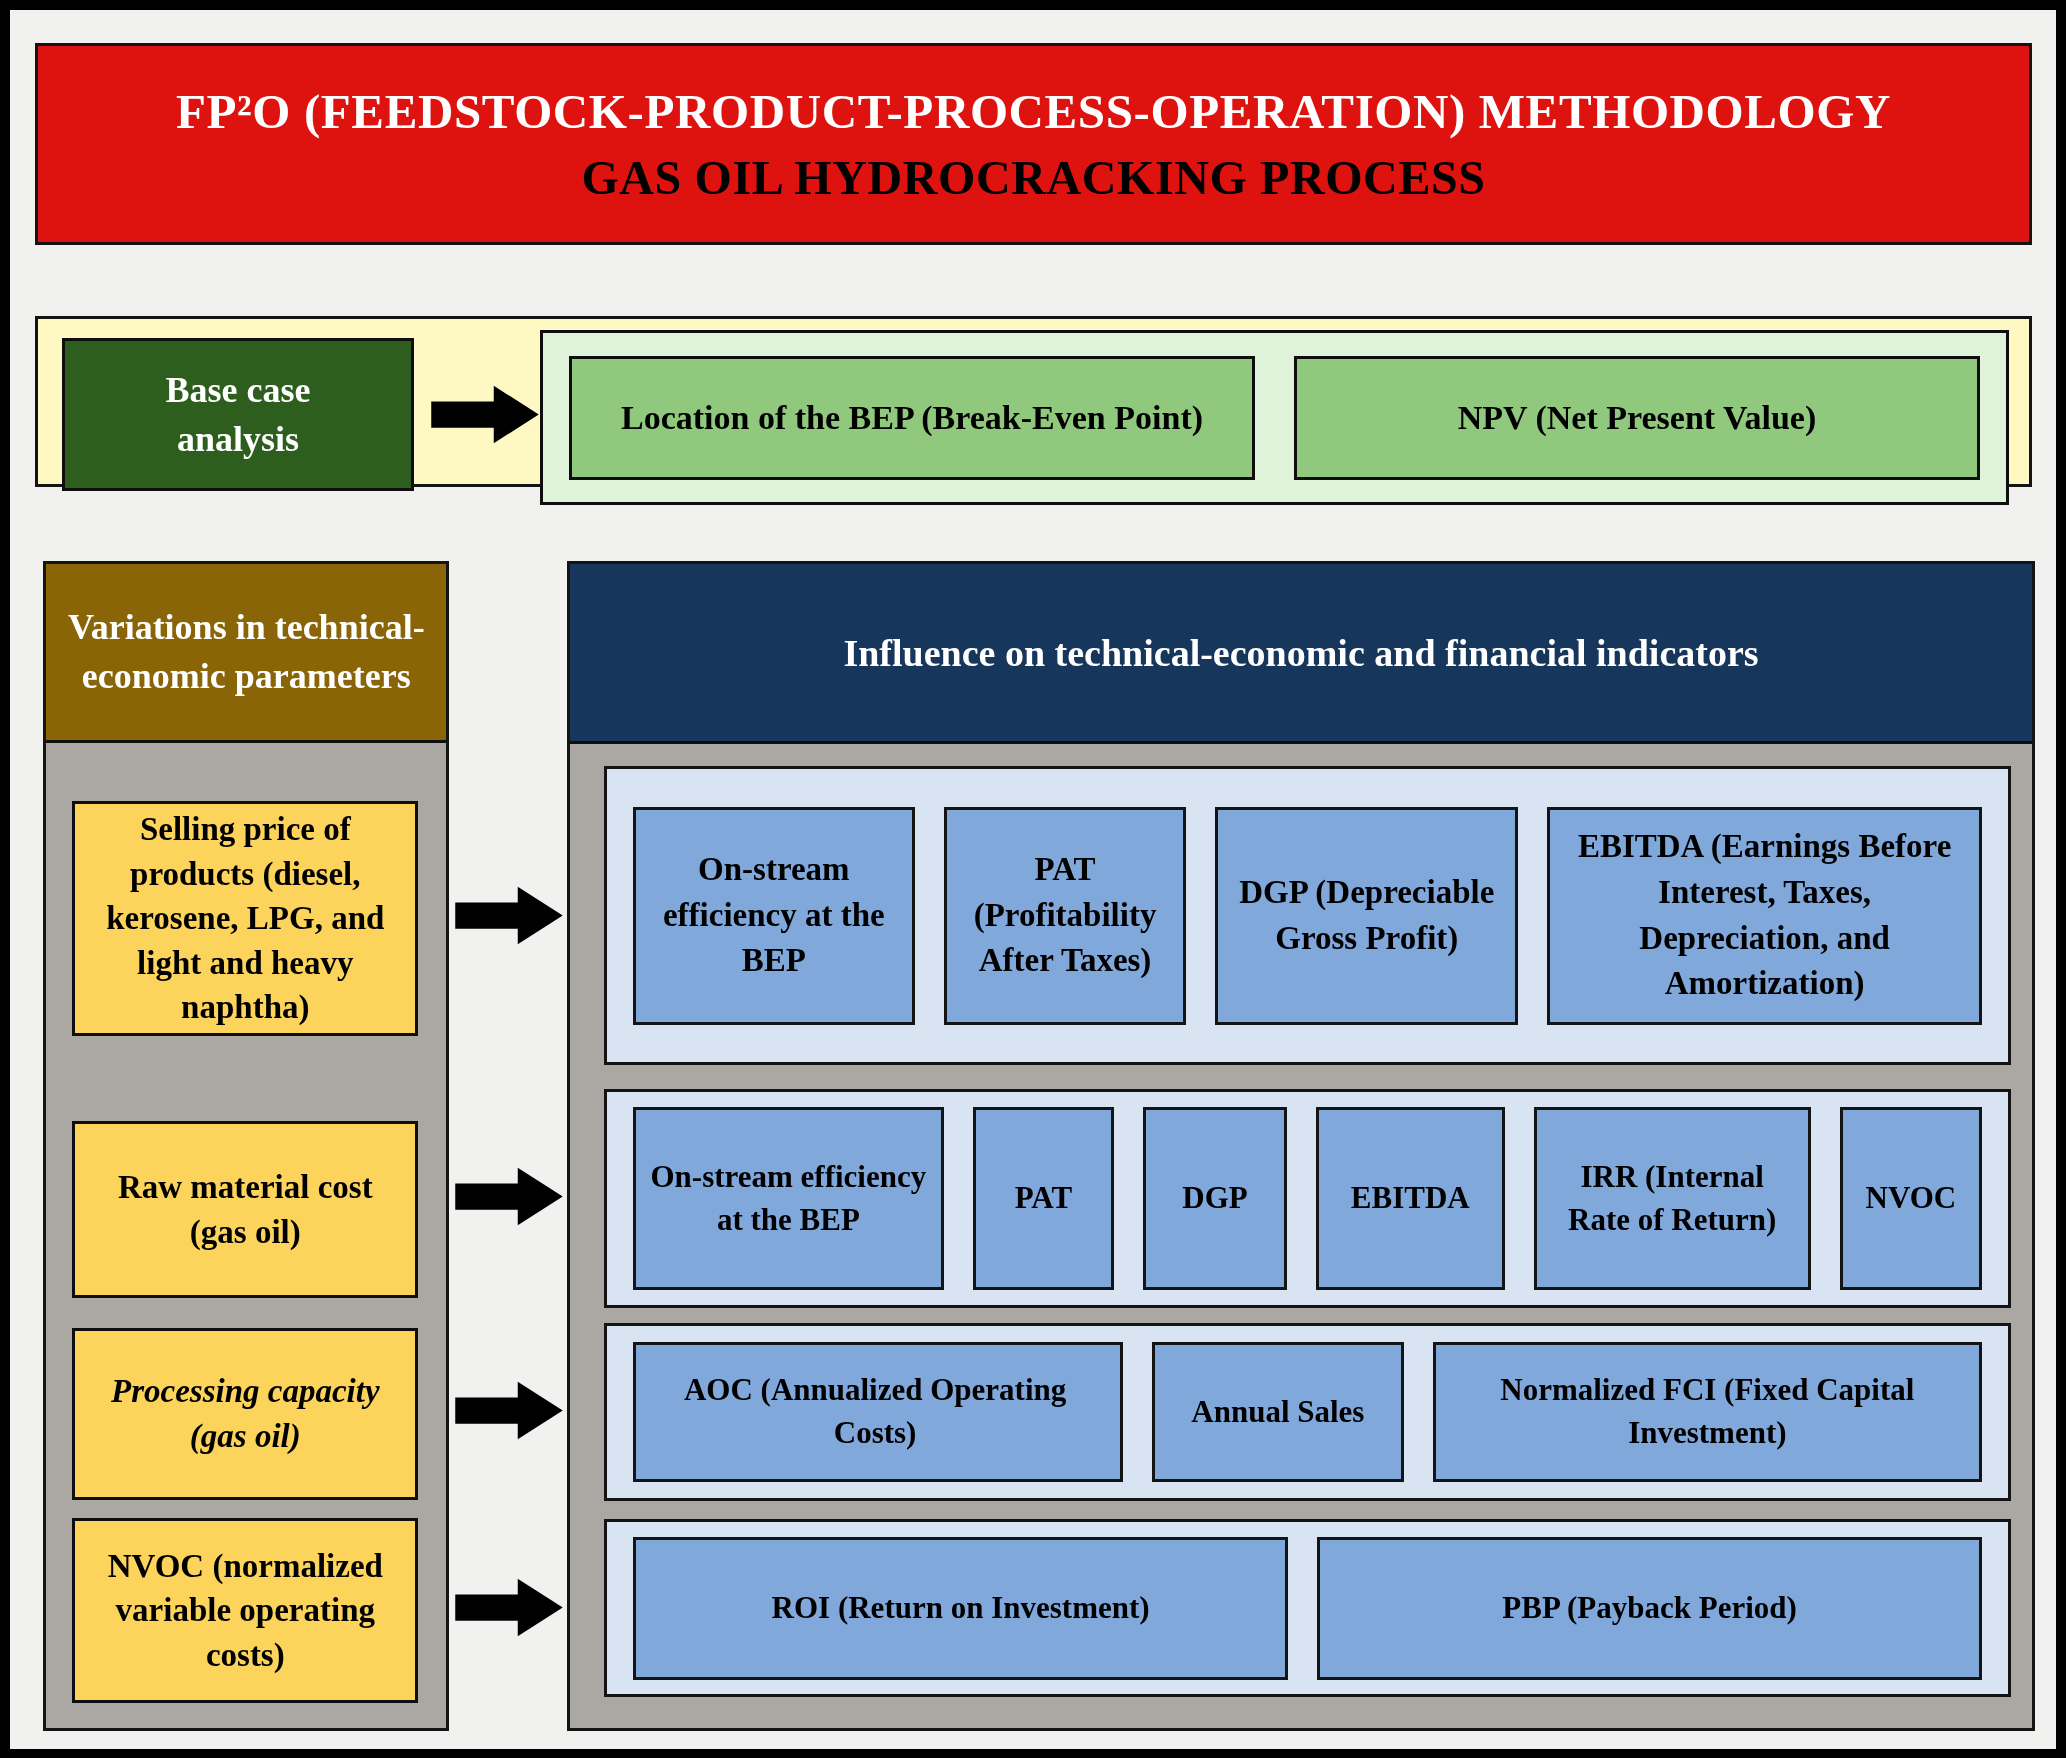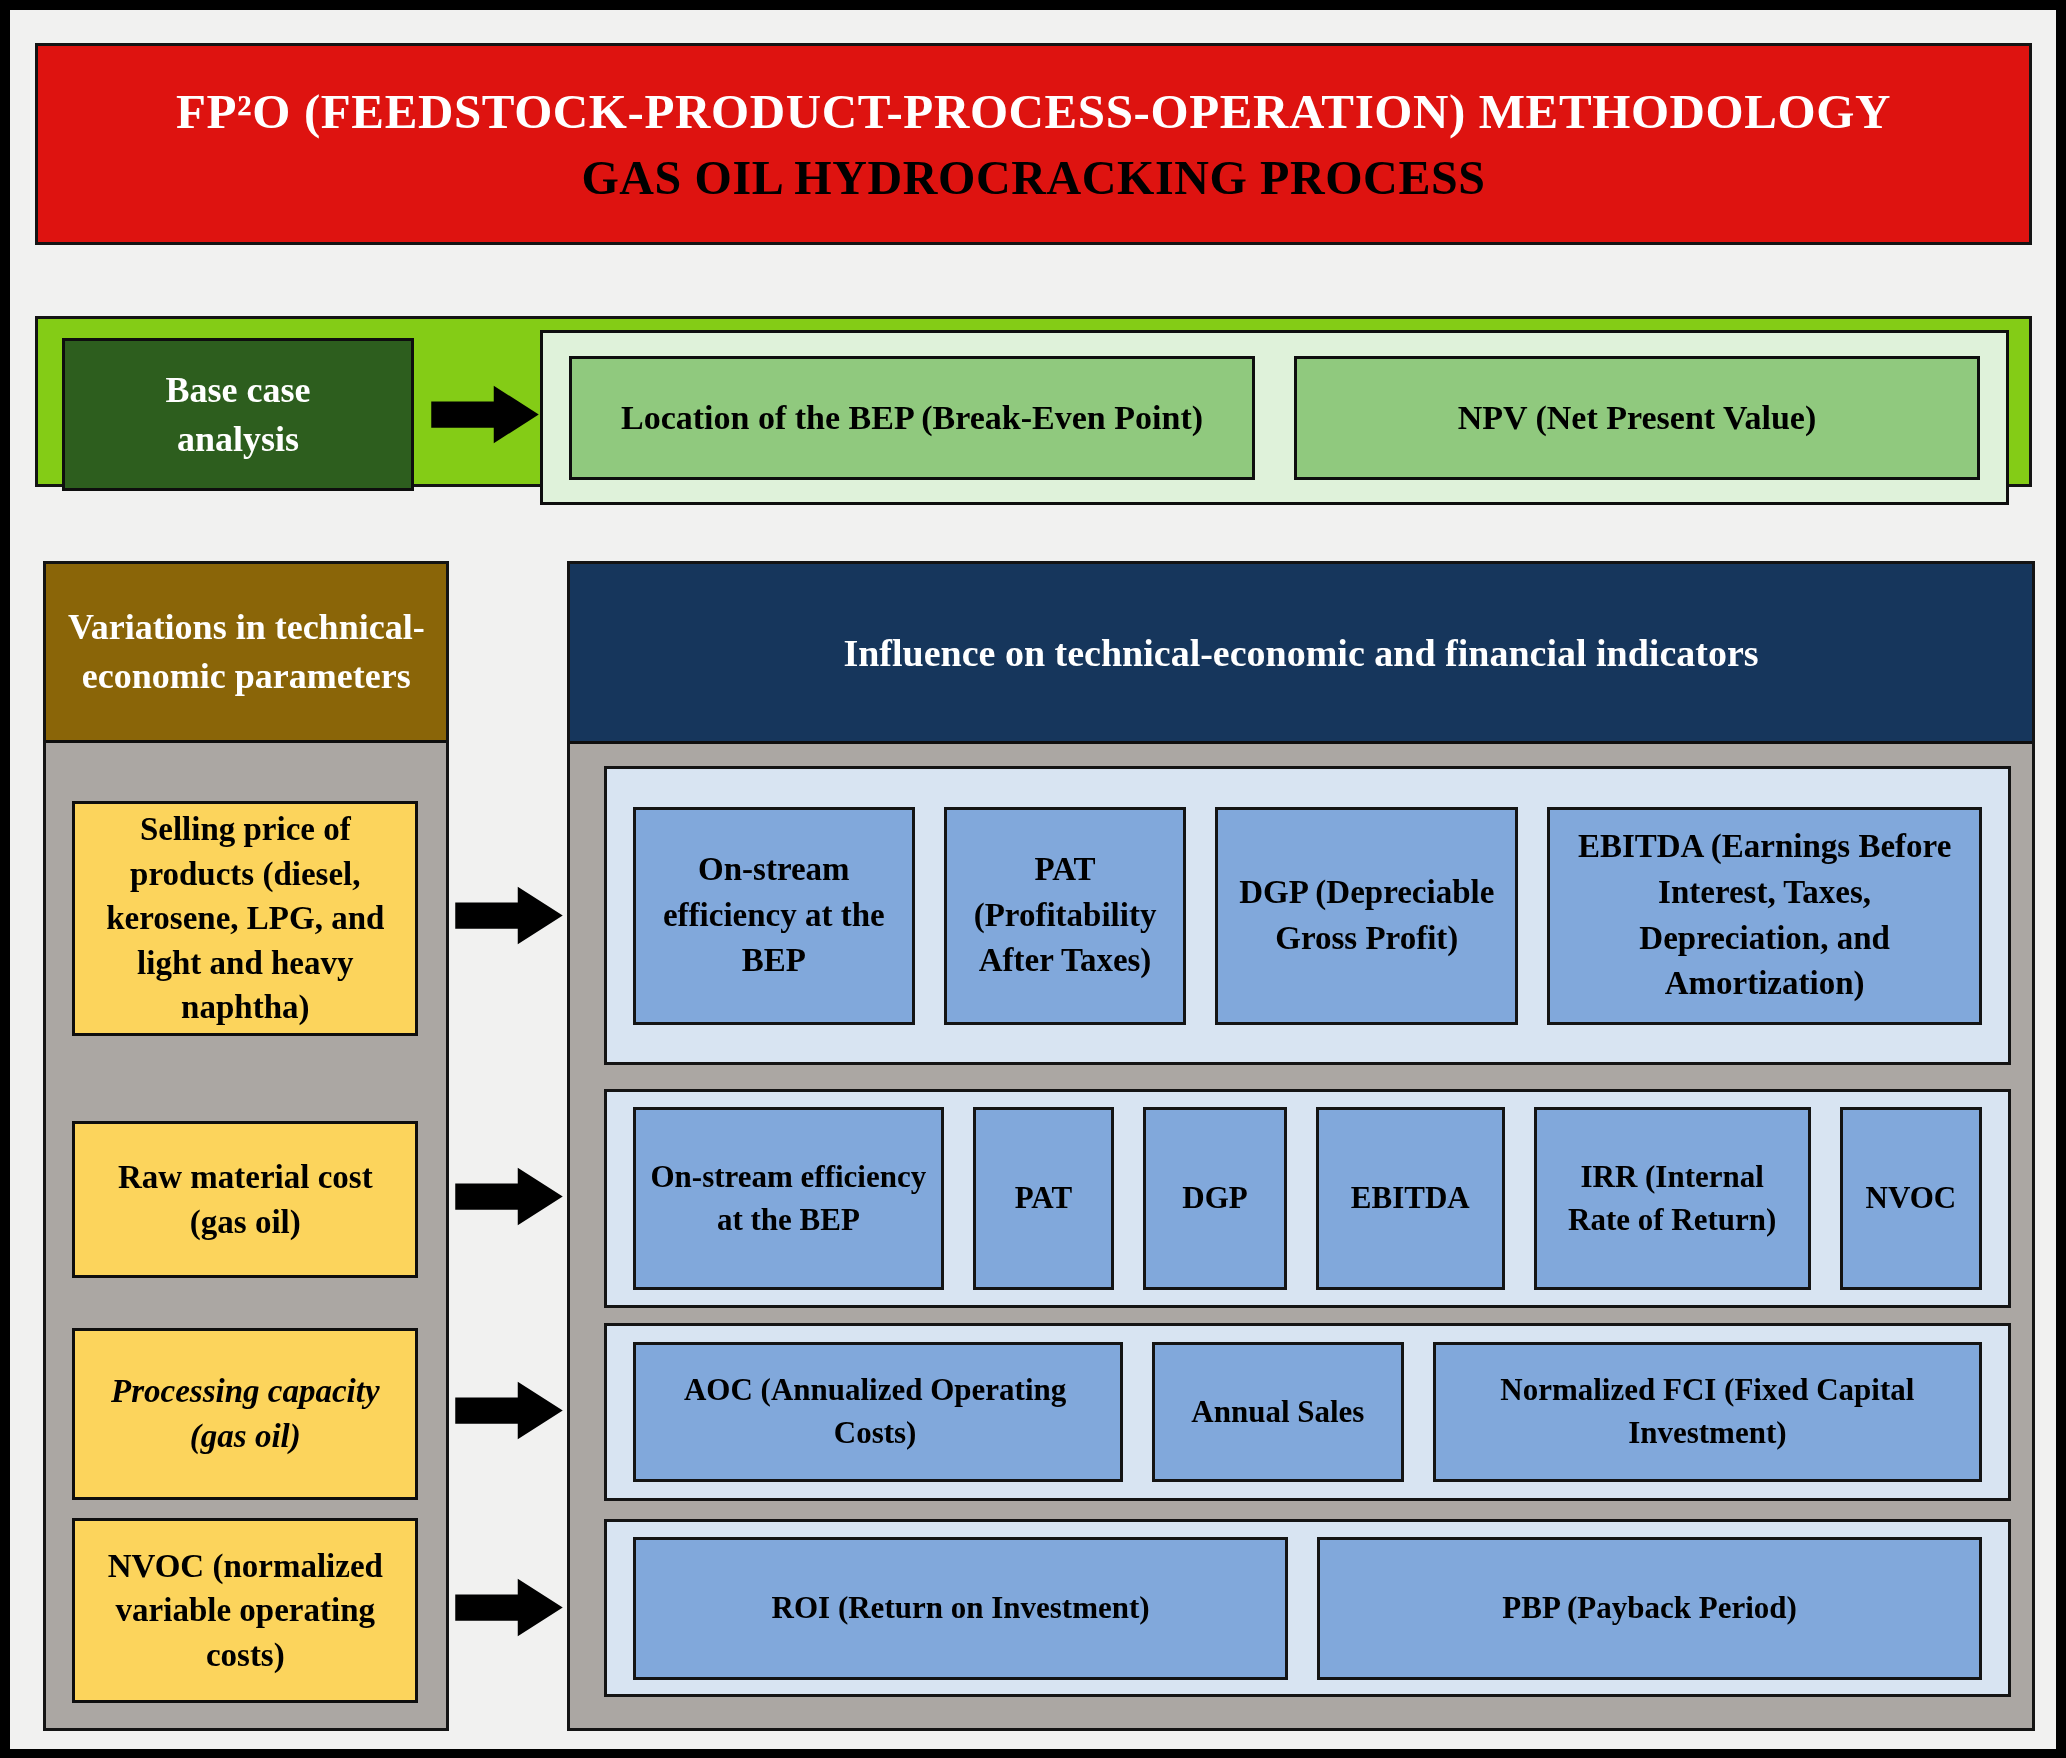--- a/index.html
+++ b/index.html
@@ -36,21 +36,21 @@
   }
   .header-line1 { color: #ffffff; font-size: 49px; letter-spacing: 0.6px; }
   .header-line2 { color: #000000; font-size: 48px; letter-spacing: 0.6px; }
 
   
   .base-band {
     position: absolute;
     left: 25px; top: 306px;
     width: 1997px; height: 171px;
     box-sizing: border-box;
-    background: #84cc16;
+    background: #fef9c3;
     border: 3.8px solid #141414;
   }
   .base-label {
     position: absolute;
     left: 24px; top: 19px;
     width: 352px; height: 153px;
     box-sizing: border-box;
     background: #2d5e1e;
     border: 3.1px solid #0e0e0e;
     color: #ffffff;
@@ -133,21 +133,21 @@
     color: #000000;
     font-size: 33px;
     line-height: 1.35;
     display: flex;
     justify-content: center;
     align-items: center;
     text-align: center;
     padding: 0 17.5px;
   }
   .p1 { top: 237px;  height: 235px; }
-  .p2 { top: 557px;  height: 157px; font-family: Liberation Serif, serif; }
+  .p2 { top: 557px;  height: 177px; font-family: Liberation Serif, serif; }
   .p3 { top: 764px; height: 172px; font-style: italic; }
   .p4 { top: 954px; height: 185px; }
 
   
   .flow-arrow {
     position: absolute;
     left: 418px;
     width: 108px; height: 65px;
   }
   .a1 { top: 322px; }

